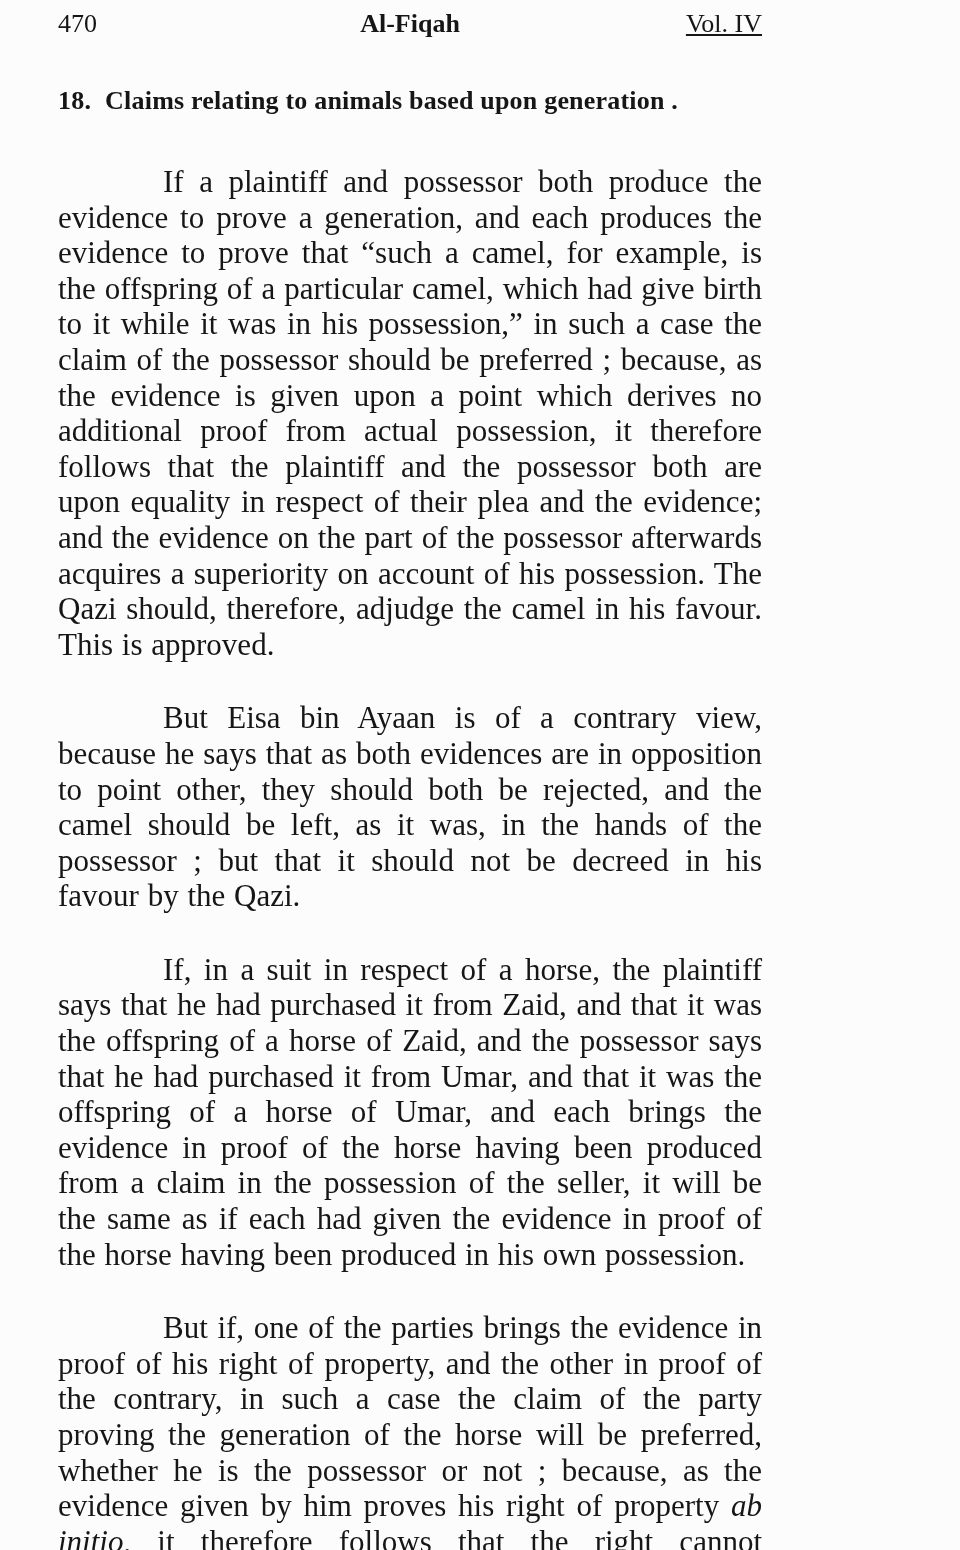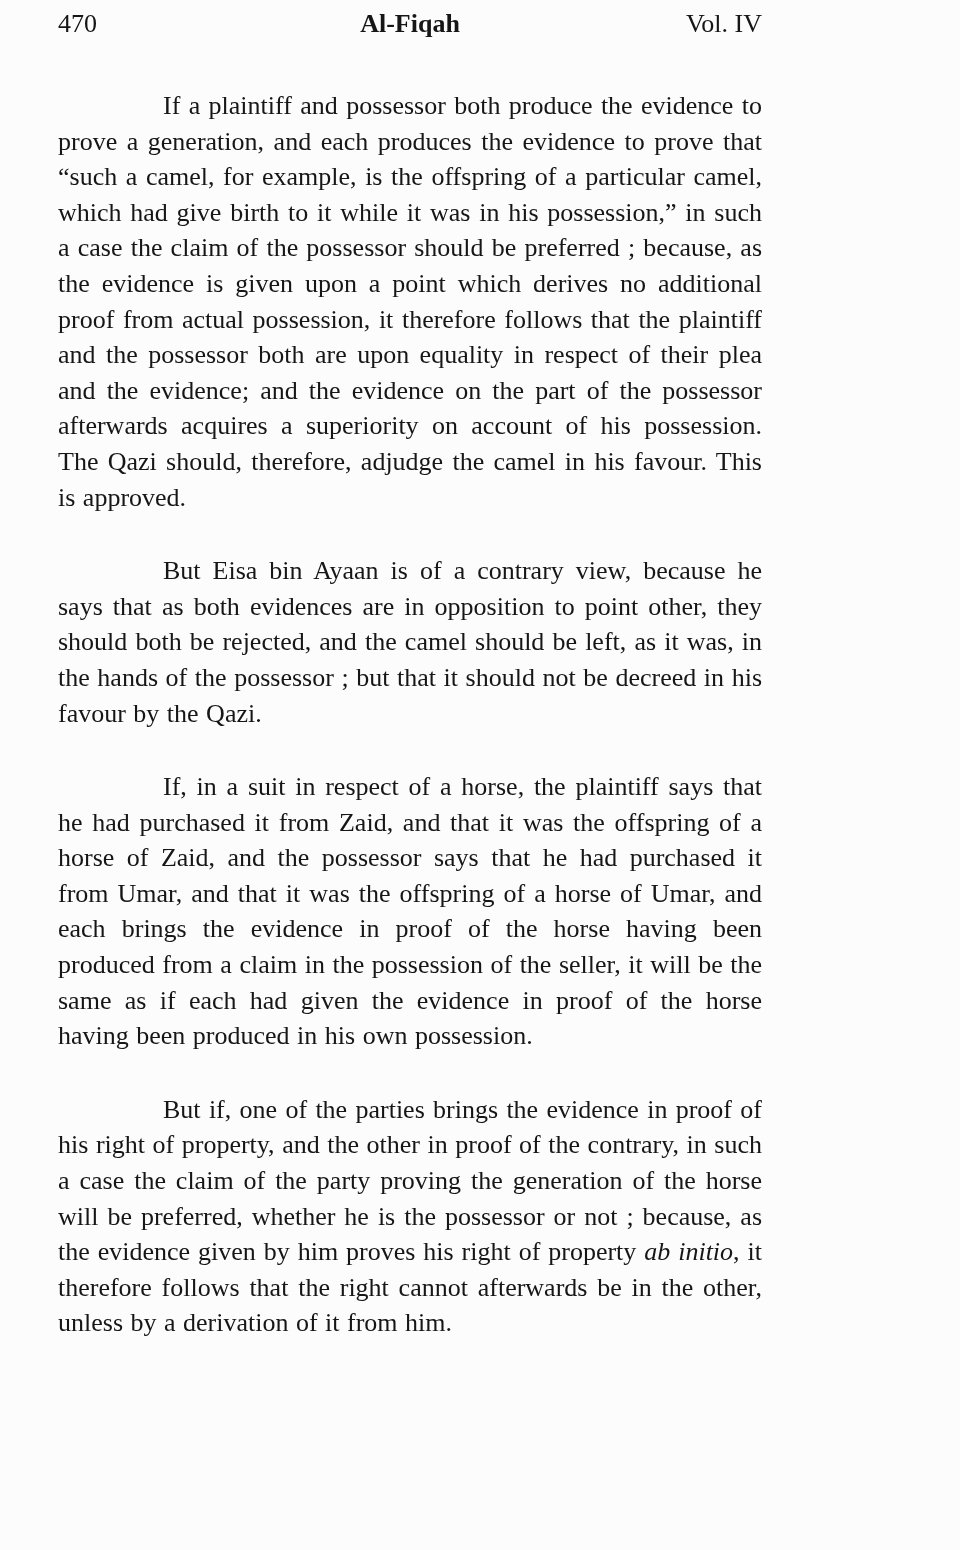--- a/index.html
+++ b/index.html
@@ -26,34 +26,35 @@
   }
   .running-head .page-number {
     justify-self: start;
   }
   .running-head .running-title {
     justify-self: center;
     font-weight: bold;
   }
   .running-head .volume {
     justify-self: end;
+    text-decoration: underline;
   }
   h1.section-heading {
     margin: 42px 0 0 0;
     font-size: 26px;
     line-height: 34px;
     font-weight: bold;
     letter-spacing: 0.2px;
   }
   h1.section-heading .section-number {
     margin-right: 14px;
   }
   p.body-paragraph {
     margin: 38px 0 0 0;
-    font-size: 26px;
+    font-size: 31px;
     line-height: 35.6px;
     text-align: justify;
     text-indent: 105px;
     word-spacing: 1px;
   }
   p.body-paragraph.first {
     margin-top: 46px;
   }
   em.latin {
     font-style: italic;
@@ -63,20 +64,23 @@
 <body>
 
 <div class="page">
 
   <div class="running-head">
     <span class="page-number">470</span>
     <span class="running-title">Al-Fiqah</span>
     <span class="volume">Vol. IV</span>
   </div>
 
+  <h1 class="section-heading">
+    <span class="section-number">18.</span><span>Claims relating to animals based upon generation .</span>
+  </h1>
 
   <p class="body-paragraph first">If a plaintiff and possessor both produce the evidence to prove a generation, and each produces the evidence to prove that “such a camel, for example, is the offspring of a particular camel, which had give birth to it while it was in his possession,” in such a case the claim of the possessor should be preferred ; because, as the evidence is given upon a point which derives no additional proof from actual possession, it therefore follows that the plaintiff and the possessor both are upon equality in respect of their plea and the evidence; and the evidence on the part of the possessor afterwards acquires a superiority on account of his possession. The Qazi should, therefore, adjudge the camel in his favour. This is approved.</p>
 
   <p class="body-paragraph">But Eisa bin Ayaan is of a contrary view, because he says that as both evidences are in opposition to point other, they should both be rejected, and the camel should be left, as it was, in the hands of the possessor ; but that it should not be decreed in his favour by the Qazi.</p>
 
   <p class="body-paragraph">If, in a suit in respect of a horse, the plaintiff says that he had purchased it from Zaid, and that it was the offspring of a horse of Zaid, and the possessor says that he had purchased it from Umar, and that it was the offspring of a horse of Umar, and each brings the evidence in proof of the horse having been produced from a claim in the possession of the seller, it will be the same as if each had given the evidence in proof of the horse having been produced in his own possession.</p>
 
   <p class="body-paragraph"><span>But if, one of the parties brings the evidence in proof of his right of property, and the other in proof of the contrary, in such a case the claim of the party proving the generation of the horse will be preferred, whether he is the possessor or not ; because, as the evidence given by him proves his right of property </span><em class="latin">ab initio</em><span>, it therefore follows that the right cannot afterwards be in the other, unless by a derivation of it from him.</span></p>
 
 </div>

